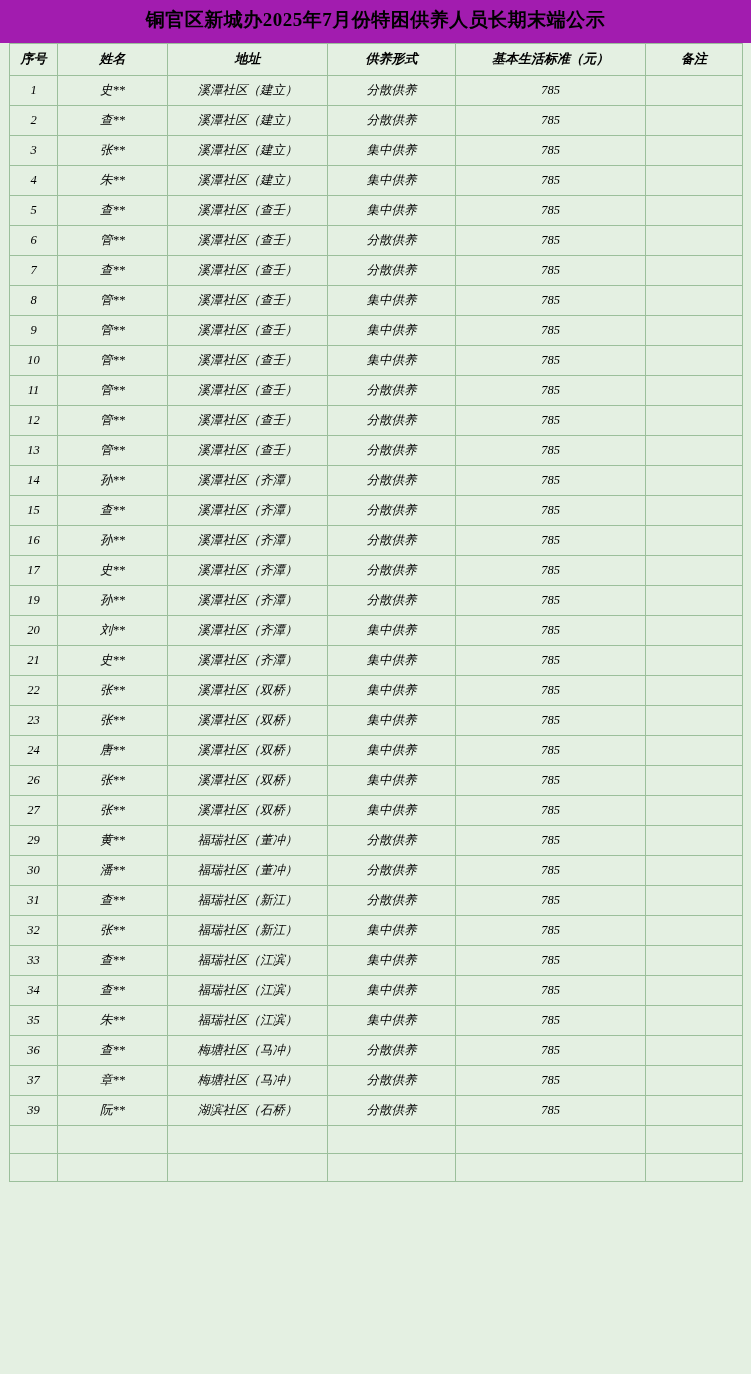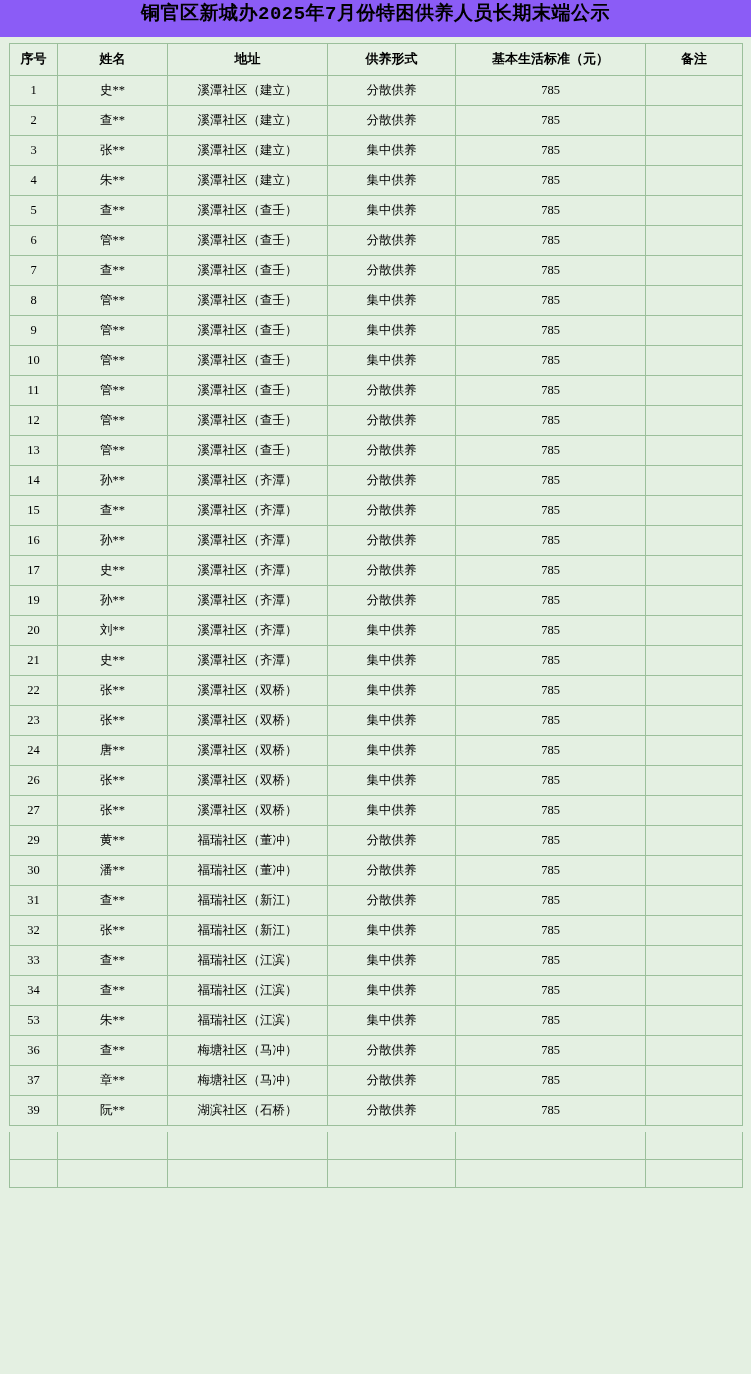--- a/index.html
+++ b/index.html
@@ -18,32 +18,33 @@
     width: 751px;
     height: 1374px;
     background: #e4f0e2;
     position: relative;
     box-sizing: border-box;
   }
   .title {
     text-align: center;
     font-size: 19px;
     font-weight: bold;
-    font-family: Liberation Mono, monospace;
+    font-family: Liberation Serif, serif;
     letter-spacing: 0.5px;
-    padding: 1px 0 9px 0;
-    background: #8b5cf6;
+    padding: 7px 0 9px 0;
+    background: #a21caf;
     line-height: 1.4;
   }
   table.grid {
     border-collapse: collapse;
     table-layout: fixed;
     width: 733px;
-    margin: 6px 9px;
+    margin: 0 9px;
     background: #737373;
+    font-style: italic;
   }
   table.grid td, table.grid th {
     border: 1px solid #9bbf9b;
     font-weight: normal;
     text-align: center;
     vertical-align: middle;
     font-size: 12.5px;
     font-family: "Liberation Serif", "DejaVu Serif", serif;
     padding: 0;
     height: 29px;
@@ -348,21 +349,21 @@
         </tr>
         <tr>
           <td>34</td>
           <td>查**</td>
           <td>福瑞社区（江滨）</td>
           <td>集中供养</td>
           <td>785</td>
           <td></td>
         </tr>
         <tr>
-          <td>53</td>
+          <td>35</td>
           <td>朱**</td>
           <td>福瑞社区（江滨）</td>
           <td>集中供养</td>
           <td>785</td>
           <td></td>
         </tr>
         <tr>
           <td>36</td>
           <td>查**</td>
           <td>梅塘社区（马冲）</td>

